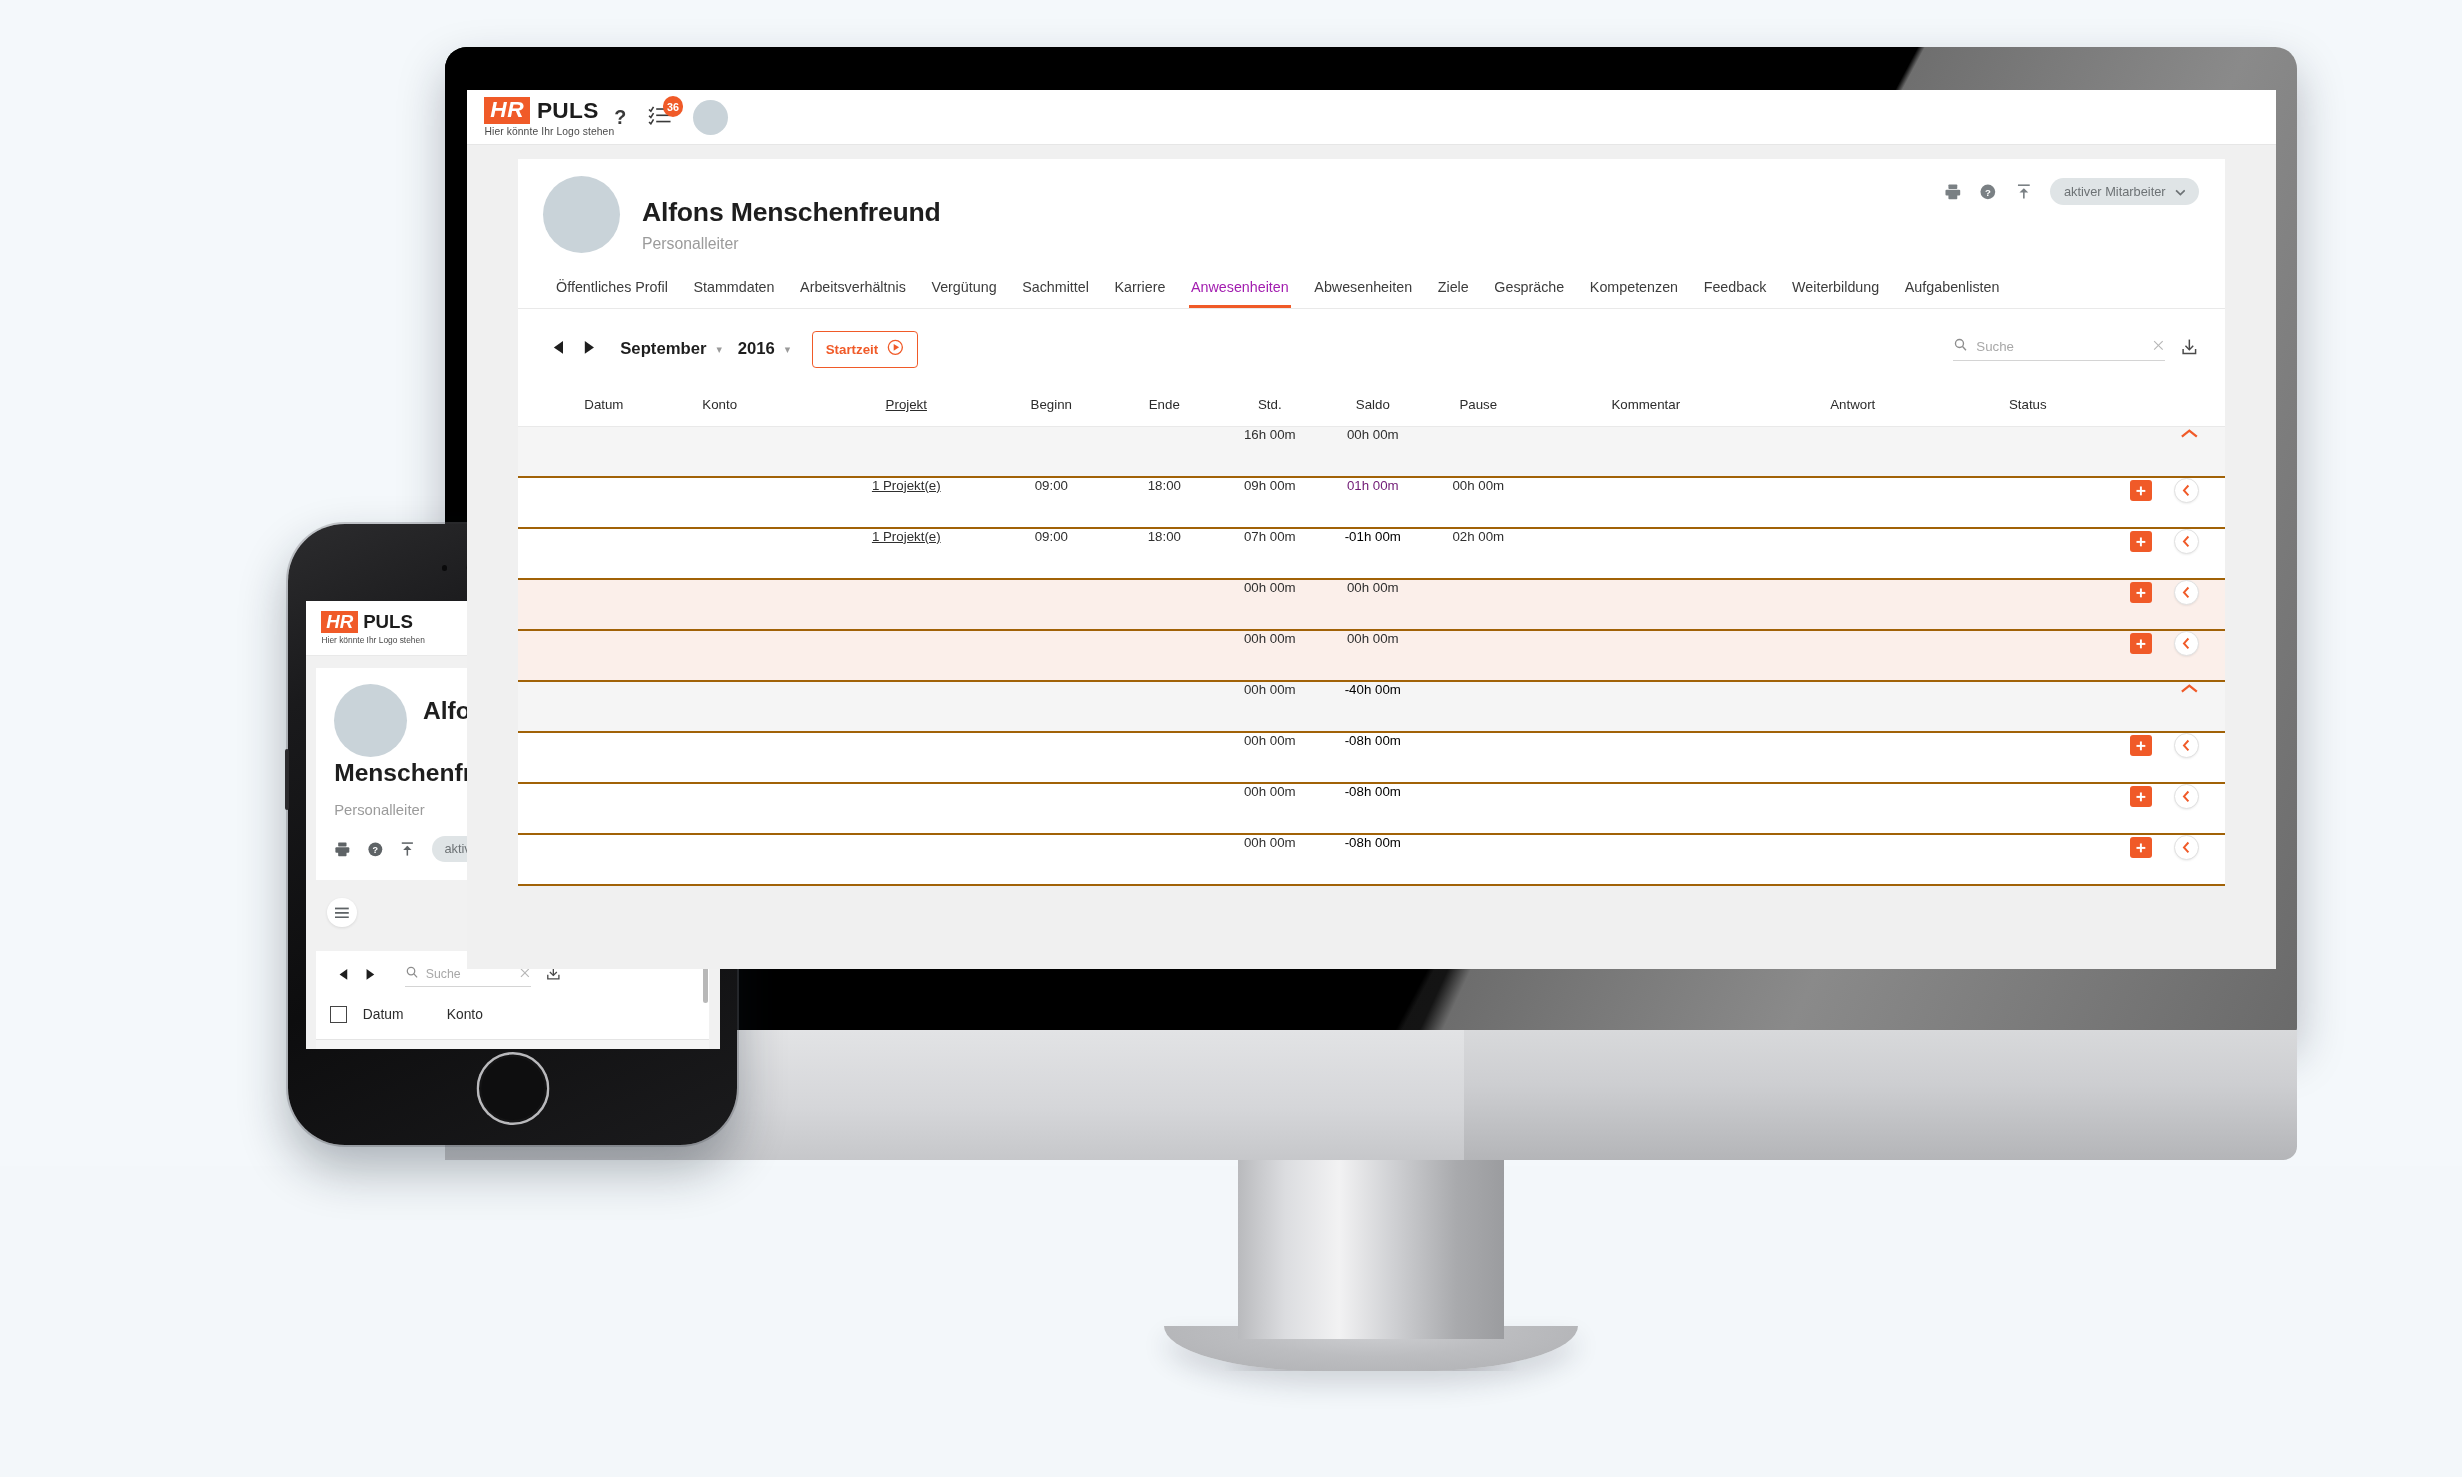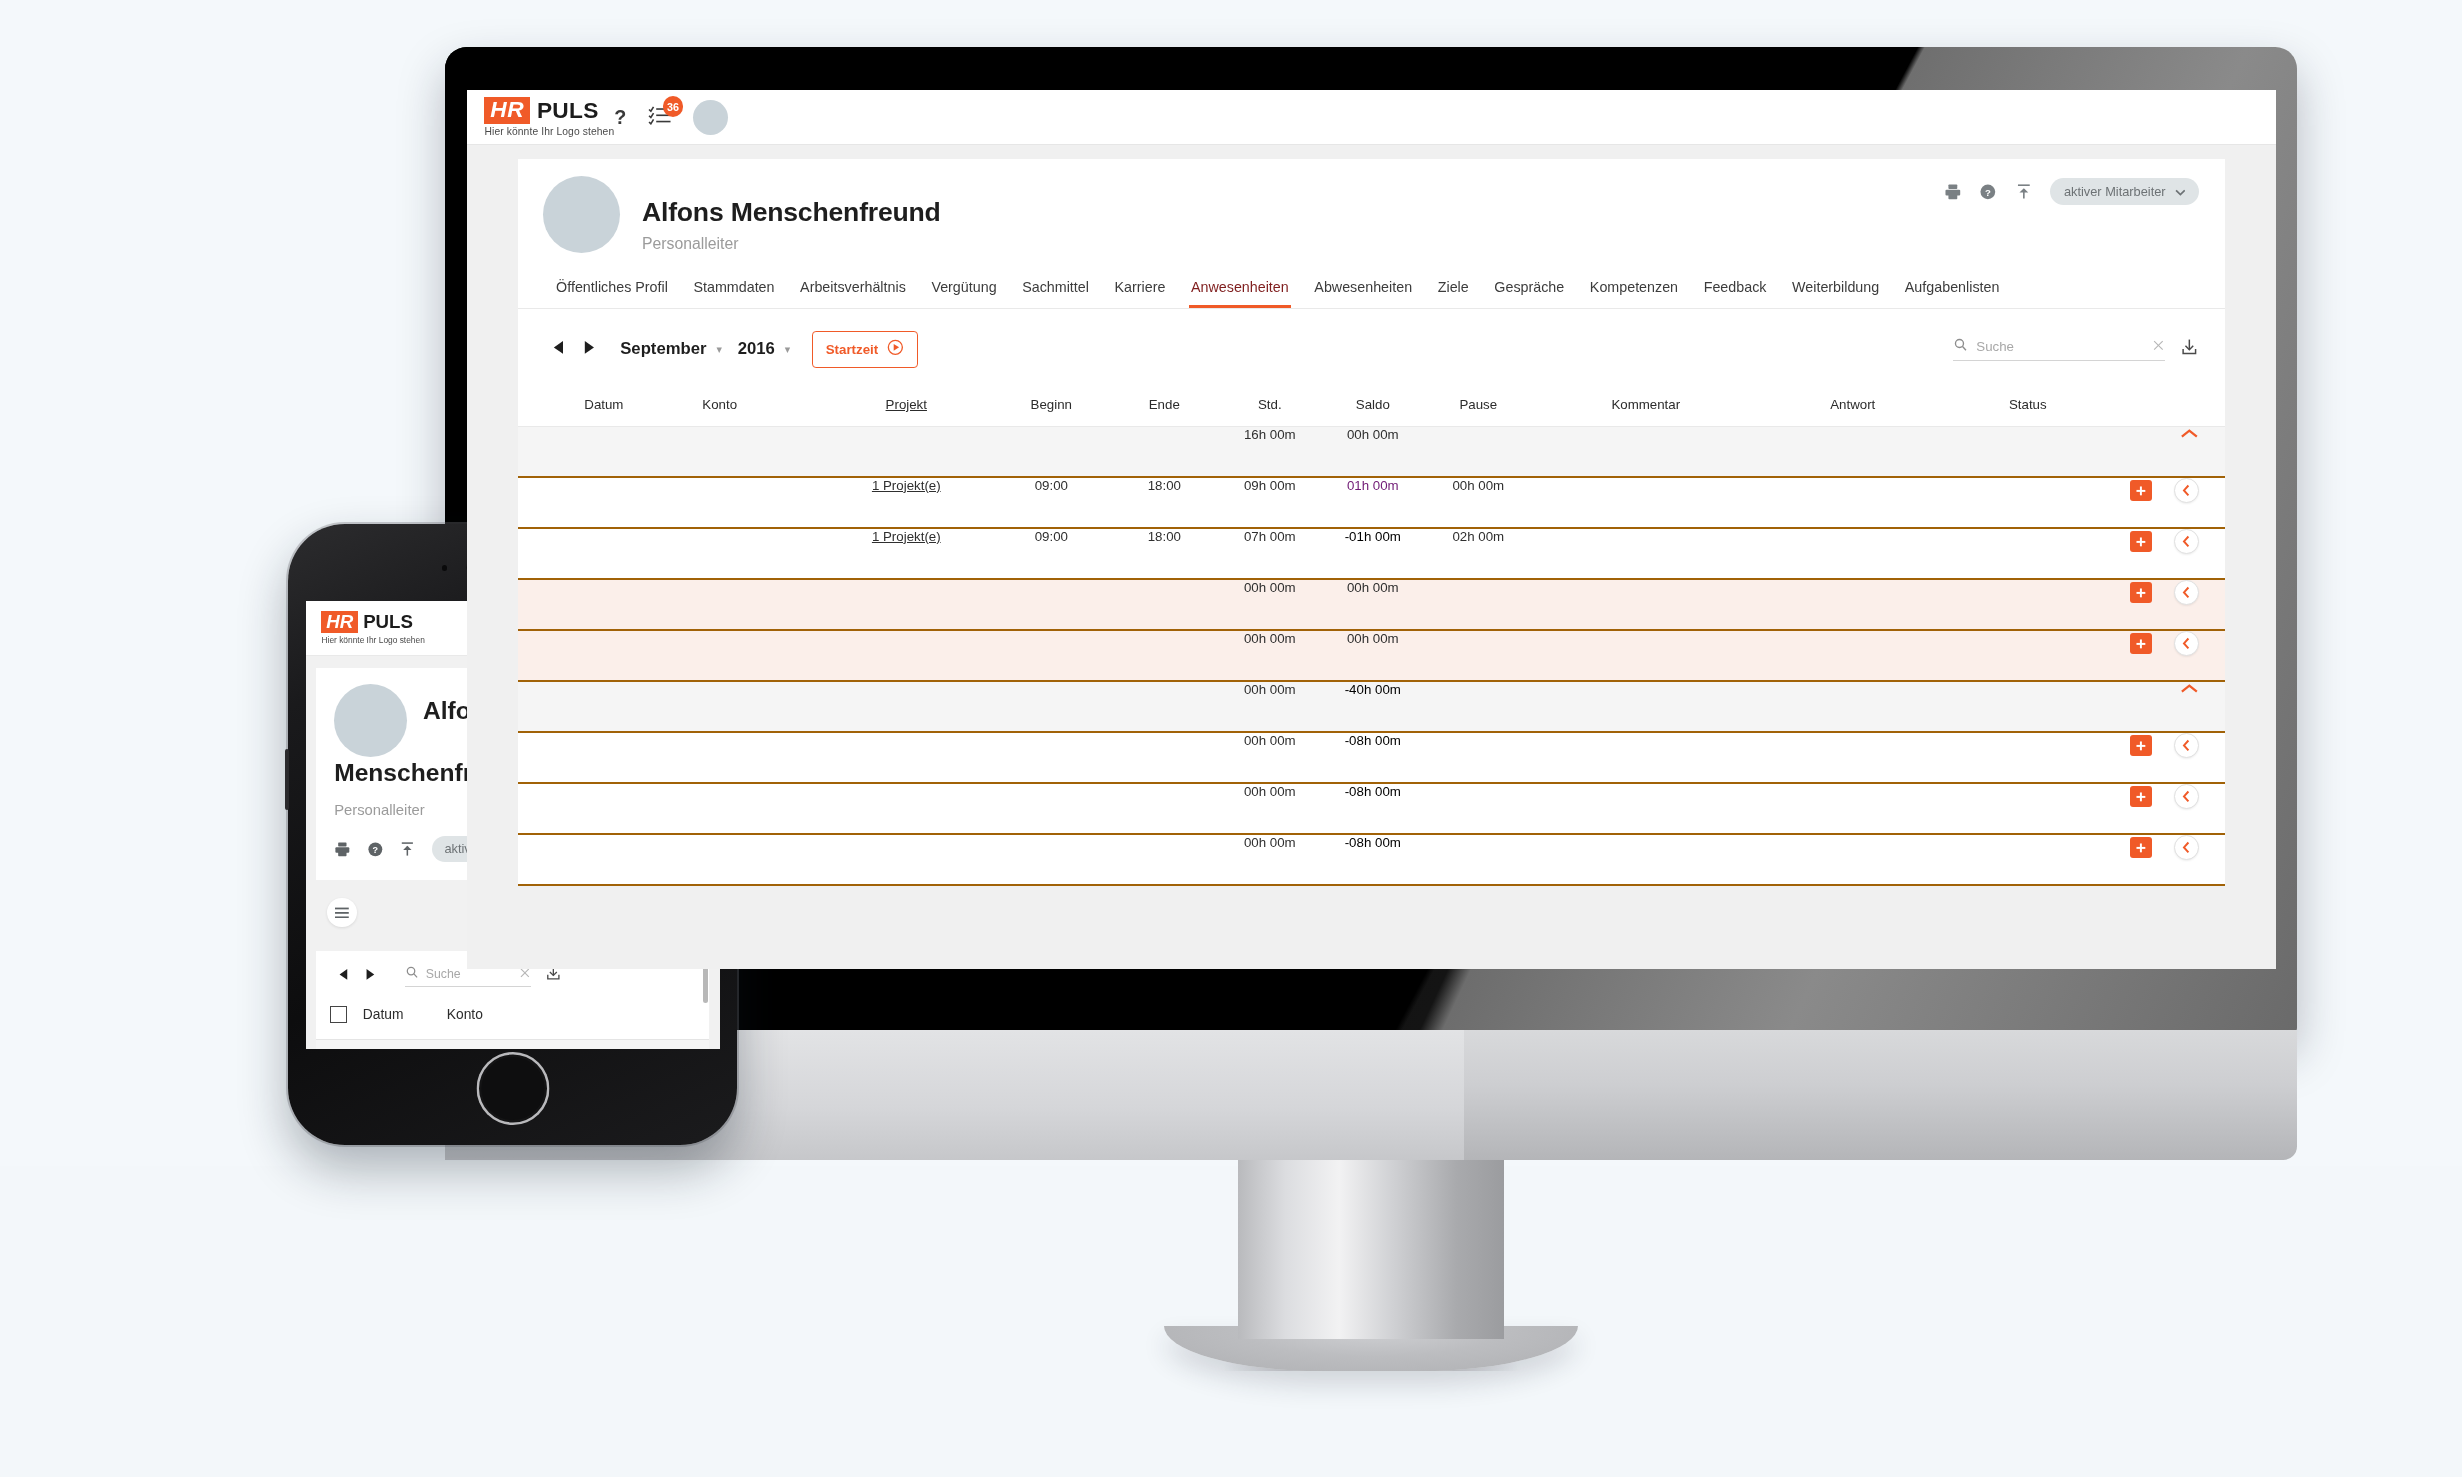--- a/index.html
+++ b/index.html
@@ -101,21 +101,21 @@
     background:#dfe4e6; color:#6d7275; border-radius:15.8px; font-size:12.8px;
     padding:5.9px 13.8px; display:flex; align-items:center; gap:8.9px;
   }
   .icn { color:#7a8084; display:flex; align-items:center; }
 
   
   .tabs { display:flex; align-items:flex-end; gap:0; padding: 25.6px 25.6px 0 25.6px; border-bottom:1px solid #e9e9e9; }
   .tab {
     font-size:14.3px; color:#3c3c3c; padding: 0 12.8px 12.8px 12.8px; position:relative; white-space:nowrap;
   }
-  .tab.active { color:#7f1d1d; }
+  .tab.active { color:#a21caf; }
   .tab.active::after {
     content:""; position:absolute; left:10.8px; right:10.8px; bottom:0; height:3px; background:#f05a28;
   }
 
   
   .tbar { display:flex; align-items:center; padding: 21.7px 25.6px 15.8px 25.6px; background:#fff; }
   .arrowbtn { color:#1e1e1e; padding:0 8.9px; cursor:pointer; }
   .selwrap { display:flex; align-items:center; gap:10px; margin-left:15.8px; }
   .sel { font-size:16.7px; font-weight:700; color:#1e1e1e; }
   .caret { color:#9a9a9a; font-size:10.8px; }

